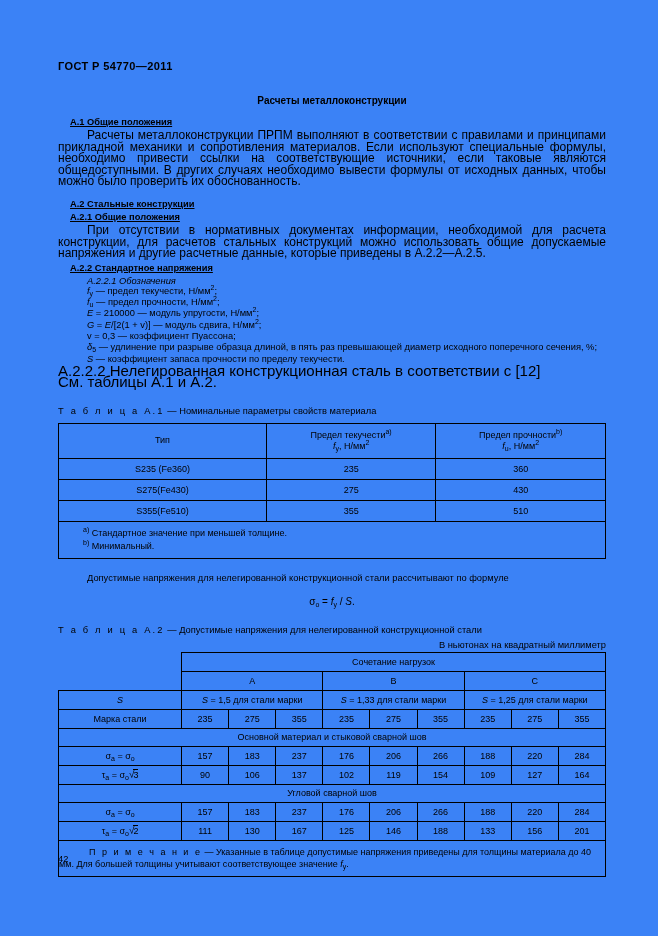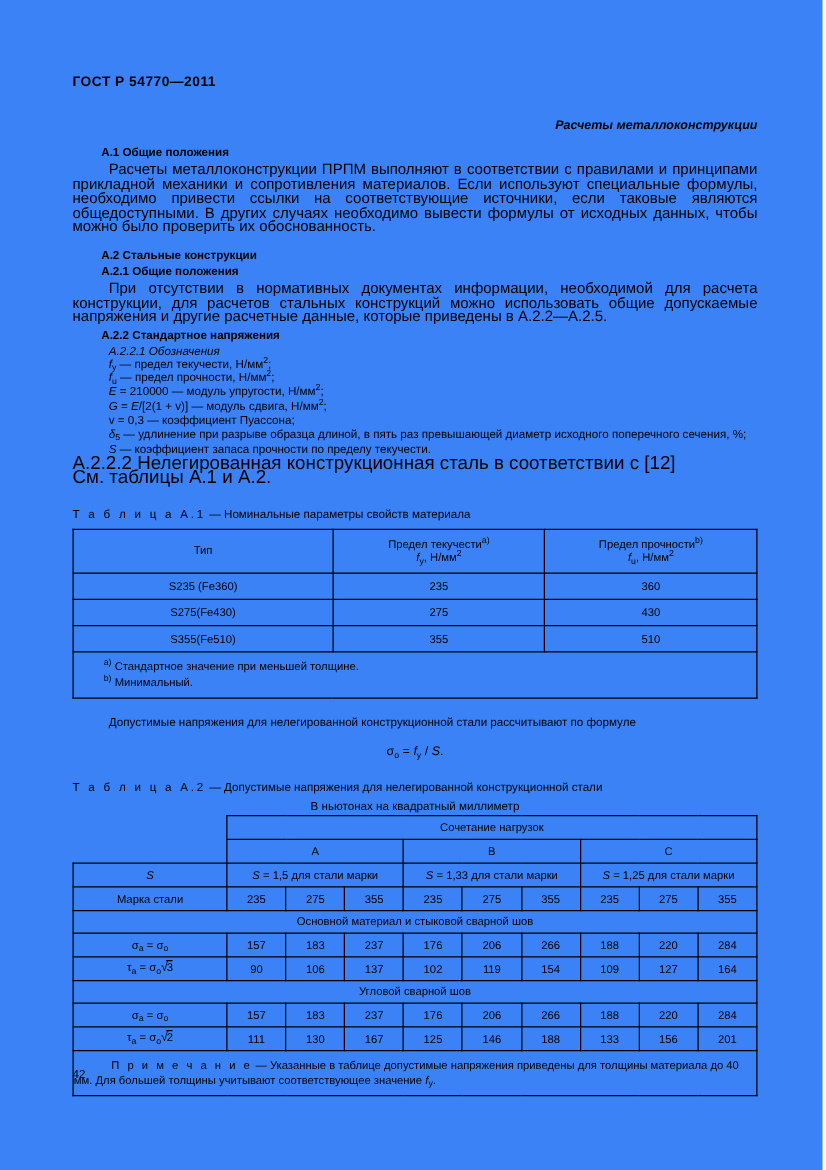--- a/index.html
+++ b/index.html
@@ -37,33 +37,33 @@
     text-align: center;
     font-size: 9.5px;
     font-weight: bold;
     margin-top: 23px;
     line-height: 13px;
   }
   .appendix-sub {
     font-weight: normal;
   }
   .appendix-title {
-    text-align: right;
+    text-align: center;
     font-size: 10px;
     font-weight: bold;
     margin-top: 17px;
-    font-style: italic;
   }
 
   
   .h-bold {
     font-size: 9.3px;
     font-weight: bold;
     margin-top: 11px;
-    margin-left: 23px;
+    margin-left: 12px;
+    text-decoration: underline;
   }
   .h-bold.tight { margin-top: 3px; }
 
   .para {
     font-size: 12px;
     line-height: 11.6px;
     text-align: justify;
     margin-top: 3px;
     text-indent: 29px;
     hyphens: none;
@@ -100,21 +100,21 @@
   
   .tbl-caption {
     font-size: 9.3px;
     margin-top: 18px;
   }
   .tbl-caption .sp {
     letter-spacing: 2.2px;
   }
   .units-right {
     font-size: 9.3px;
-    text-align: center;
+    text-align: right;
     margin-top: 5px;
     margin-bottom: 2px;
   }
 
   table {
     border-collapse: collapse;
     width: 100%;
     font-size: 9px;
   }
   table td, table th {

